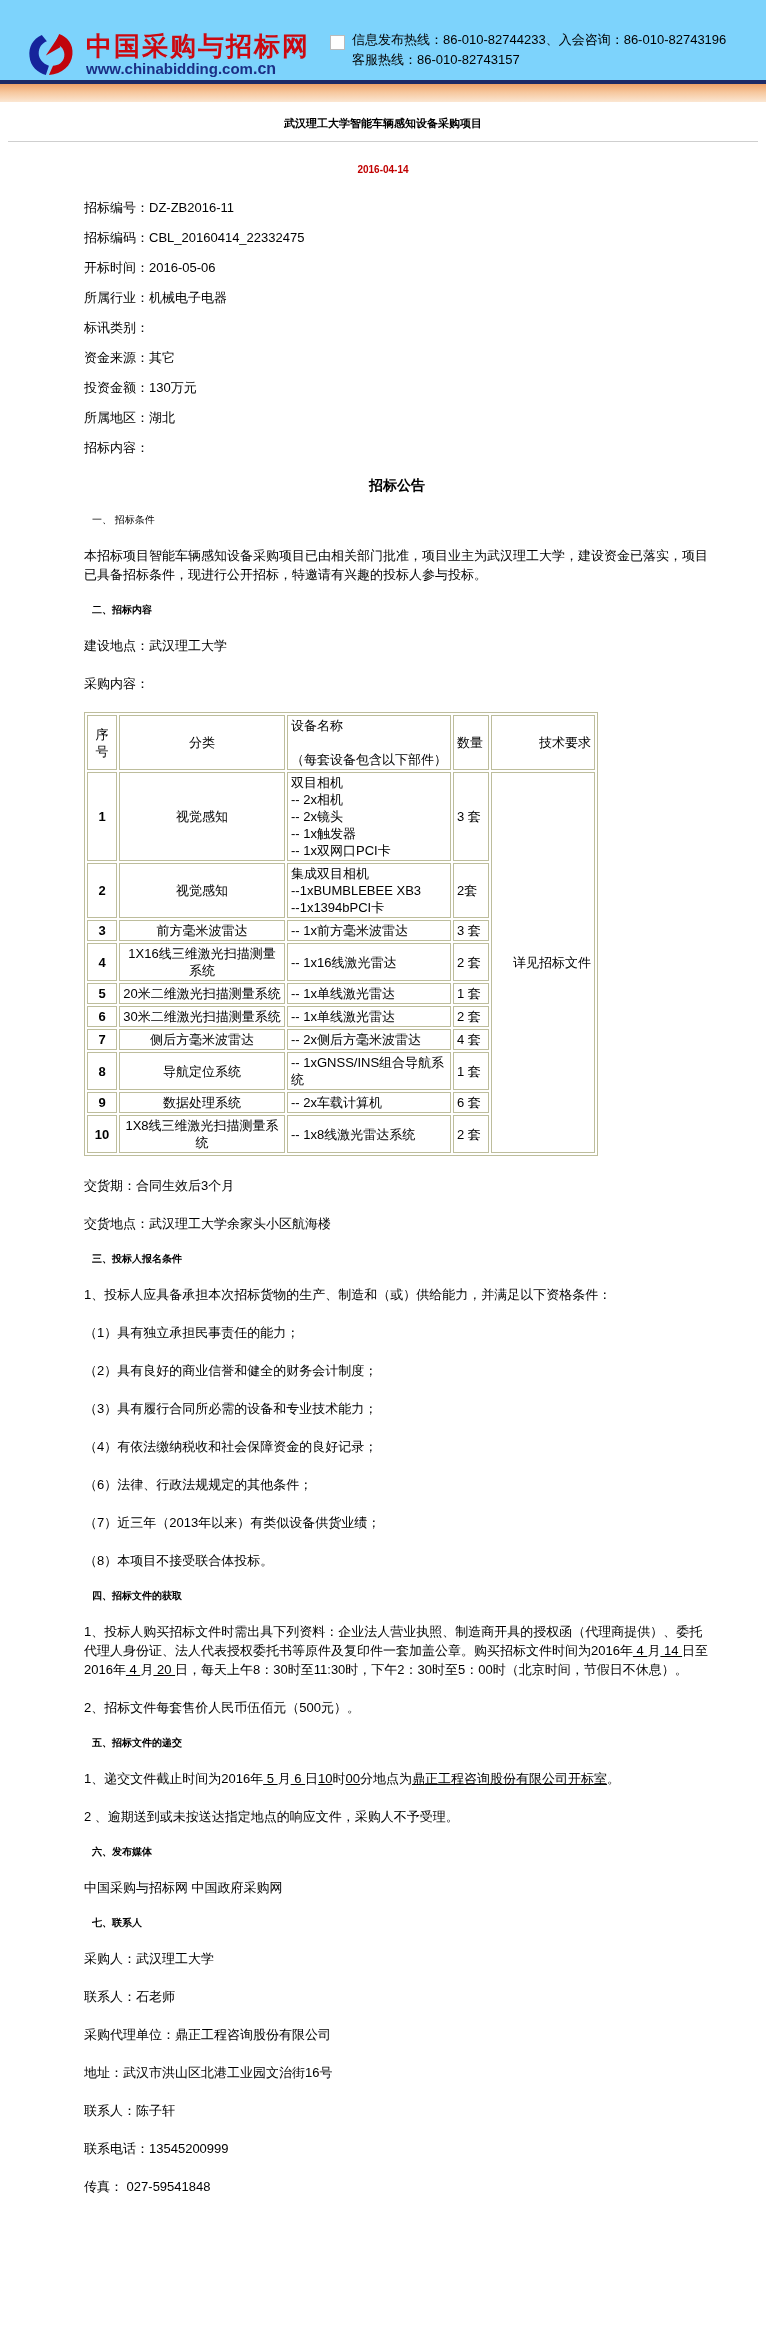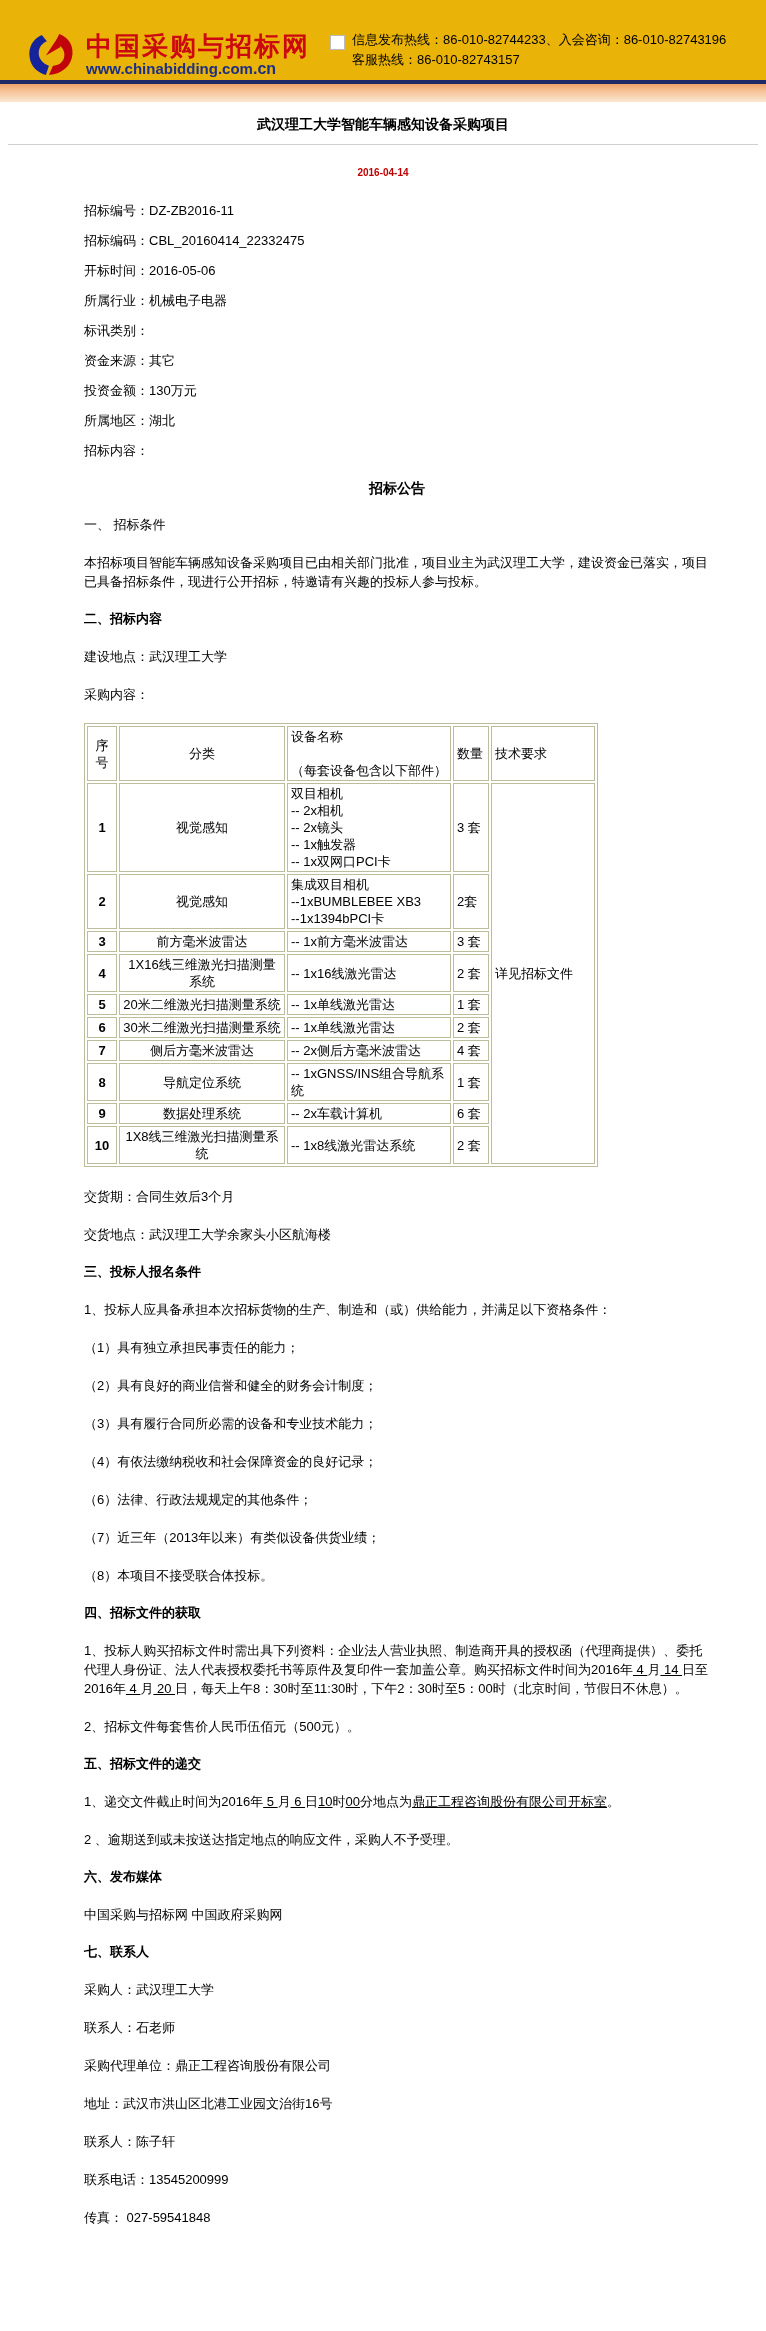--- a/index.html
+++ b/index.html
@@ -2,53 +2,53 @@
 <html><head>
 <meta charset="utf-8">
 <style>
   html,body { margin:0; padding:0; background:#ffffff; }
   body {
     width:766px;
     font-family:"Liberation Sans","DejaVu Sans",sans-serif;
     font-size:13px; color:#000;
   }
   
-  .header { position:relative; height:80px; background:#eab308; }
+  .header { position:relative; height:80px; background:#7dd3fc; }
   .logo { position:absolute; left:26px; top:32px; display:flex; align-items:center; cursor:pointer; }
   .logo-icon { width:52px; height:46px; margin-right:8px; }
   .logo-text { line-height:1; }
   .logo-title { color:#cc0910; font-weight:bold; font-size:26px; letter-spacing:2px; font-family:"Liberation Sans","DejaVu Sans",sans-serif; }
   .logo-url { color:#1b2f86; font-size:15px; font-weight:bold; margin-top:2px; }
   .logo-url .suffix { font-weight:900; font-size:16px; }
   .contact { position:absolute; left:330px; top:30px; line-height:20px; color:#000; }
   .contact-row { display:flex; align-items:flex-end; }
   .chk { display:inline-block; width:13px; height:13px; border:1px solid #bbb; background:#fff; margin:3px 7px 0 0; }
   .indent { margin-left:22px; }
   
   .bar-navy { height:4px; background:#1e2a66; }
   .bar-orange { height:18px; background:linear-gradient(180deg,#efa269 0%,#f6c79d 45%,#fbe7d3 100%); }
   
-  .title { text-align:center; font-size:14px; font-weight:bold; margin:14px 0 10px; }
+  .title { text-align:center; font-size:11px; font-weight:bold; margin:14px 0 10px; }
   .rule { border:none; border-top:1px solid #cfcfcf; margin:0 8px; }
   .date { text-align:center; color:#c00000; font-weight:bold; font-size:10px; margin:22px 0 18px; }
   .body-wrap { padding:0 56px 0 84px; }
   .meta-line { line-height:30px; }
   .notice-heading { text-align:center; font-weight:bold; font-size:14px; margin:14px 0 18px; }
   p { margin:0 0 19px; line-height:19px; }
-  .sec-head { font-weight:bold; font-size:13px; margin:0 0 19px; }
+  .sec-head { font-weight:bold; font-size:10px; margin:0 8px 19px; }
   .sec-head.plain { font-weight:normal; }
   .u { text-decoration:underline; }
   
   .tbl { border-collapse:separate; border-spacing:2px; border:1px solid #bdbd9c; margin:8px 0 20px; }
   .tbl td { border:1px solid #bdbd9c; padding:1px 3px; line-height:17px; vertical-align:middle; background:#fff; }
   .c-no   { width:22px;  text-align:center; font-weight:bold; }
   .c-cat  { width:158px; text-align:center; }
   .c-name { width:156px; text-align:left; white-space:pre-line; }
   .c-qty  { width:28px;  text-align:left; }
-  .c-tech { width:96px;  text-align:left; white-space:nowrap; }
+  .c-tech { width:96px;  text-align:right; white-space:nowrap; }
   .tbl td.hdr { font-weight:normal; }
 </style>
 </head>
 <body>
 
 <div class="header">
   <div class="logo">
     <span class="logo-icon">
       <svg viewBox="0 0 100 90" width="52" height="46" aria-hidden="true">
         <path d="M30,6 C12,14 4,30 6,48 C8,68 22,80 38,84 L44,66 C32,62 24,52 24,42 C24,30 30,22 40,18 Z" fill="#16249b"></path>

